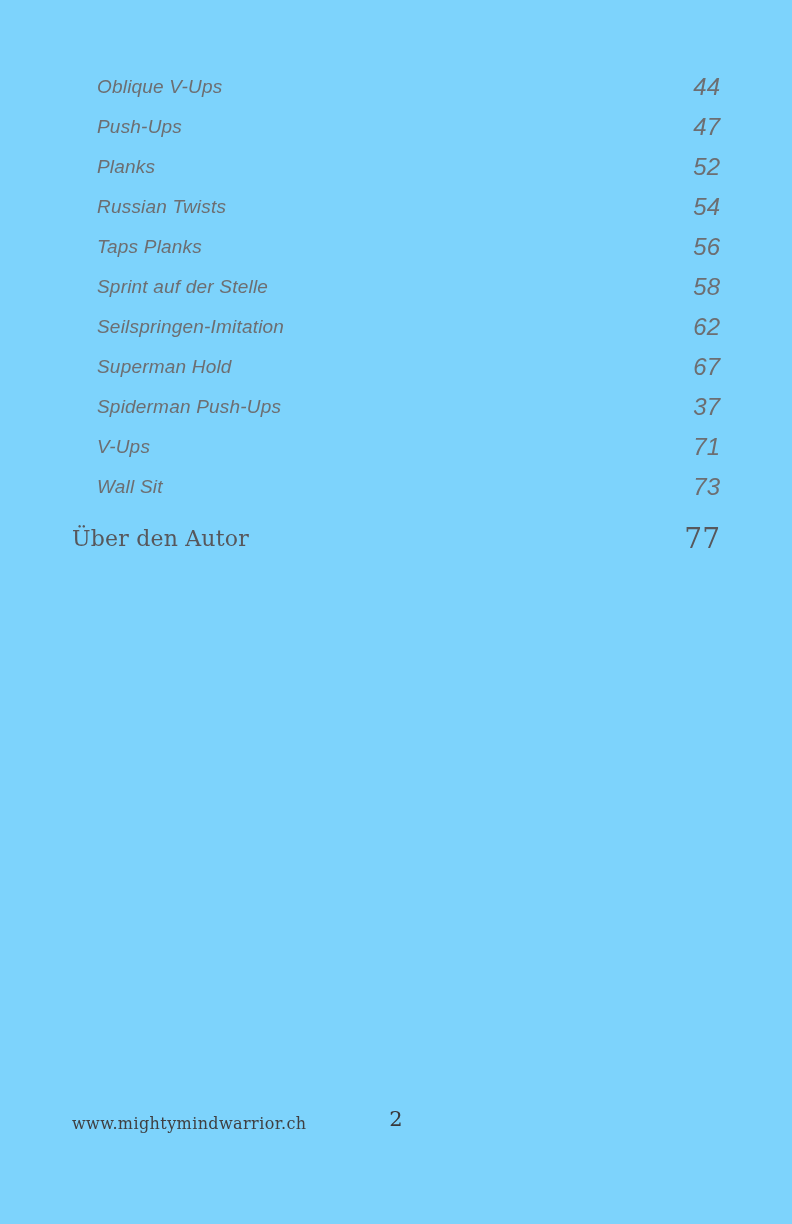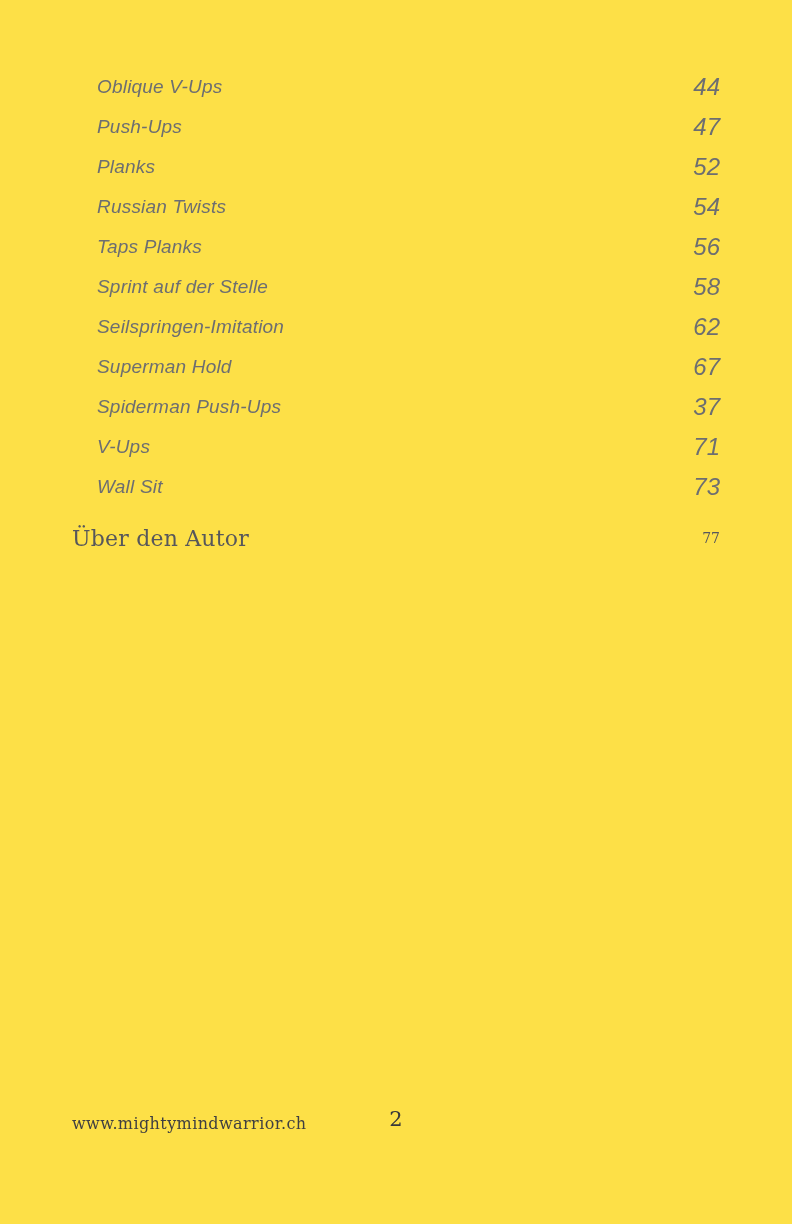--- a/index.html
+++ b/index.html
@@ -4,21 +4,21 @@
 <style>
   html, body {
     margin: 0;
     padding: 0;
     background: #ffffff;
   }
   .page {
     position: relative;
     width: 792px;
     height: 1224px;
-    background: #fde047;
+    background: #7dd3fc;
     overflow: hidden;
     font-family: "Liberation Sans", sans-serif;
   }
   .toc {
     position: absolute;
     top: 67px;
     left: 72px;
     right: 72px;
   }
   .toc-row {
@@ -49,21 +49,21 @@
   .toc-row.section .toc-label {
     font-family: "DejaVu Serif", serif;
     font-style: normal;
     font-size: 22px;
     color: #57575b;
     letter-spacing: 0.2px;
   }
   .toc-row.section .toc-page {
     font-family: "DejaVu Serif", serif;
     font-style: normal;
-    font-size: 14px;
+    font-size: 28px;
     color: #57575b;
   }
   .footer {
     position: absolute;
     left: 72px;
     right: 72px;
     top: 1095px;
     height: 44px;
   }
   .footer-site {

